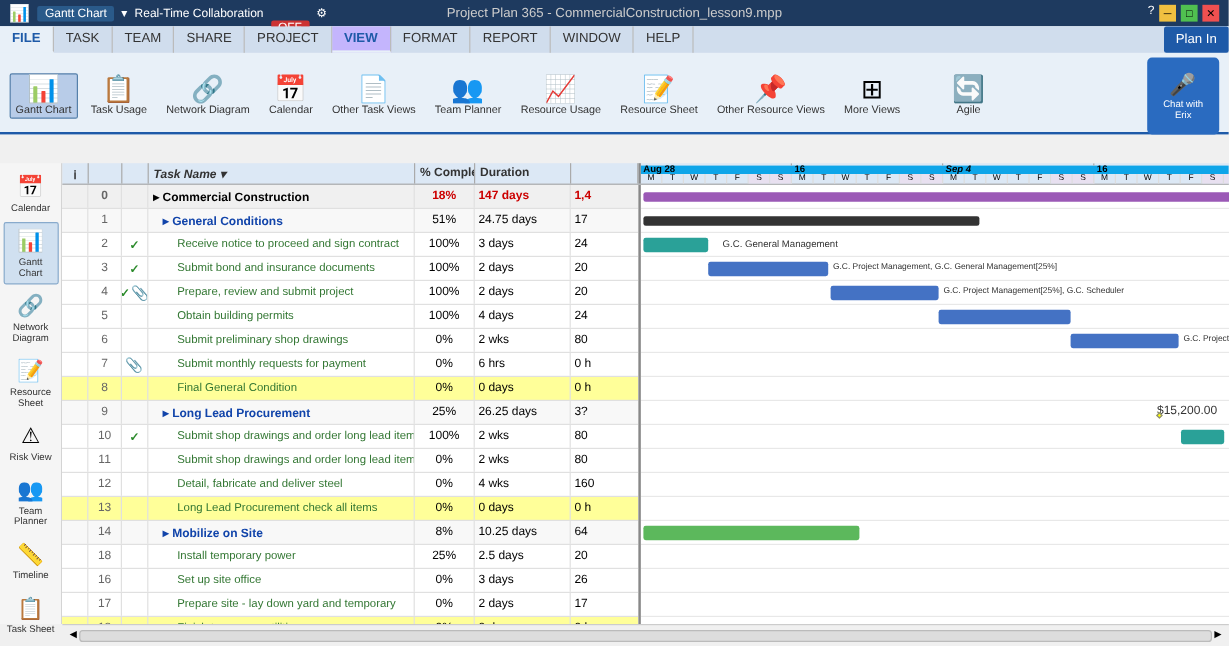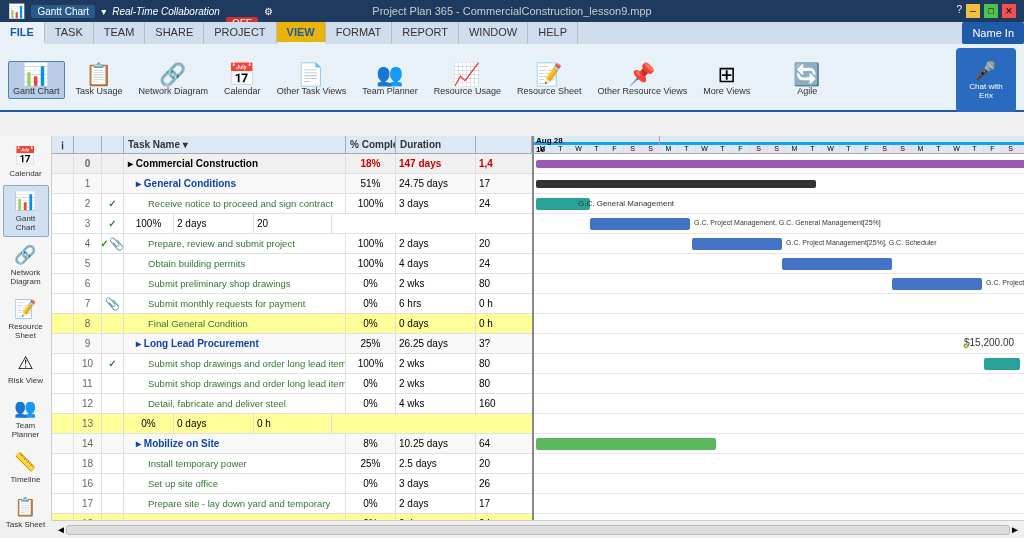--- a/index.html
+++ b/index.html
@@ -133,46 +133,46 @@
     .col-info { width: 22px; min-width: 22px; justify-content: center; }
   </style>
 </head>
 <body>
 
 <div id="title-bar">
   <div style="display:flex;align-items:center;gap:6px;">
     <span style="font-size:14px;">📊</span>
     <span style="font-size:10px;background:#2a5a8a;padding:1px 6px;border-radius:2px;cursor:pointer;">Gantt Chart</span>
     <span style="font-size:10px;cursor:pointer;">▾</span>
-    <span style="font-size:10px;font-style:italic;">Real-Time Collaboration</span>
+    <span style="font-size:10px;">Real-Time Collaboration</span>
     <span class="toggle-off">OFF</span>
     <span style="font-size:10px;cursor:pointer;">⚙</span>
   </div>
   <span class="title-center">Project Plan 365 - CommercialConstruction_lesson9.mpp</span>
   <div class="window-controls">
     <span style="font-size:10px;cursor:pointer;">?</span>
     <button class="win-btn minimize">─</button>
     <button class="win-btn maximize">□</button>
     <button class="win-btn close">✕</button>
   </div>
 </div>
 
 <div id="ribbon">
   <div id="ribbon-tabs">
     <div class="ribbon-tab active">FILE</div>
     <div class="ribbon-tab">TASK</div>
     <div class="ribbon-tab">TEAM</div>
     <div class="ribbon-tab">SHARE</div>
     <div class="ribbon-tab">PROJECT</div>
-    <div class="ribbon-tab active" style="background:#eab308;font-weight:bold;color:#1e5aa8;">VIEW</div>
+    <div class="ribbon-tab active" style="background:#c4b5fd;font-weight:bold;color:#1e5aa8;">VIEW</div>
     <div class="ribbon-tab">FORMAT</div>
     <div class="ribbon-tab">REPORT</div>
     <div class="ribbon-tab">WINDOW</div>
     <div class="ribbon-tab">HELP</div>
-    <button class="signin-btn">Name In</button>
+    <button class="signin-btn">Plan In</button>
   </div>
   <div id="ribbon-content">
     <div class="ribbon-btn active">
       <span class="ribbon-icon">📊</span>
       <span class="ribbon-label">Gantt Chart</span>
     </div>
     <div class="ribbon-btn">
       <span class="ribbon-icon">📋</span>
       <span class="ribbon-label">Task Usage</span>
     </div>
@@ -257,27 +257,27 @@
   </div>
 </div>
 
 <div id="main">
 
   <div id="gantt-header">
     <div id="task-table-header">
       <div class="th-cell col-info" style="width:22px;min-width:22px;">ℹ</div>
       <div class="th-cell" style="width:28px;min-width:28px;"></div>
       <div class="th-cell" style="width:22px;min-width:22px;"></div>
-      <div class="th-cell" style="width:222px;min-width:222px;cursor:pointer;">Task Name ▾</div>
+      <div class="th-cell" style="width:222px;min-width:222px;cursor:pointer;font-style:italic;">Task Name ▾</div>
       <div class="th-cell" style="width:50px;min-width:50px;cursor:pointer;">% Complete</div>
       <div class="th-cell" style="width:80px;min-width:80px;cursor:pointer;">Duration</div>
       <div class="th-cell" style="width:56px;min-width:56px;"></div>
     </div>
     <div id="gantt-timeline-header">
-      <div style="display:flex;height:9px;border-bottom:3px solid #0ea5e9;flex-direction:column;">
+      <div style="display:flex;height:9px;border-bottom:7px solid #0ea5e9;">
         <div style="padding:0 2px;font-size:8px;font-weight:bold;border-right:1px solid #aaa;width:126px;min-width:126px;">Aug 28</div>
         <div style="padding:0 2px;font-size:8px;font-weight:bold;border-right:1px solid #aaa;width:126px;min-width:126px;">16</div>
         <div style="padding:0 2px;font-size:8px;font-weight:bold;border-right:1px solid #aaa;width:126px;min-width:126px;font-style:italic;">Sep 4</div>
         <div style="padding:0 2px;font-size:8px;font-weight:bold;border-right:1px solid #aaa;width:126px;min-width:126px;">16</div>
       </div>
       <div style="display:flex;height:9px;">
 
         <div style="display:flex;">
           <span style="width:18px;min-width:18px;font-size:7px;text-align:center;border-right:1px solid #ddd;">M</span>
           <span style="width:18px;min-width:18px;font-size:7px;text-align:center;border-right:1px solid #ddd;">T</span>
@@ -343,20 +343,21 @@
         <div class="cell task-name indent-2">Receive notice to proceed and sign contract</div>
         <div class="cell pct">100%</div>
         <div class="cell duration">3 days</div>
         <div class="cell extra">24</div>
       </div>
 
       <div class="task-row">
         <div class="cell col-info" style="width:22px;min-width:22px;"></div>
         <div class="cell row-num">3</div>
         <div class="cell indicator check">✓</div>
+        <div class="cell task-name indent-2">Submit bond and insurance documents</div>
         <div class="cell pct">100%</div>
         <div class="cell duration">2 days</div>
         <div class="cell extra">20</div>
       </div>
 
       <div class="task-row">
         <div class="cell col-info" style="width:22px;min-width:22px;"></div>
         <div class="cell row-num">4</div>
         <div class="cell indicator" style="display:flex;gap:1px;">
             <span class="check">✓</span>
@@ -445,20 +446,21 @@
         <div class="cell task-name indent-2">Detail, fabricate and deliver steel</div>
         <div class="cell pct">0%</div>
         <div class="cell duration">4 wks</div>
         <div class="cell extra">160</div>
       </div>
 
       <div class="task-row milestone-row">
         <div class="cell col-info" style="width:22px;min-width:22px;"></div>
         <div class="cell row-num">13</div>
         <div class="cell indicator"></div>
+        <div class="cell task-name indent-2">Long Lead Procurement check all items</div>
         <div class="cell pct">0%</div>
         <div class="cell duration">0 days</div>
         <div class="cell extra">0 h</div>
       </div>
 
       <div class="task-row summary-row">
         <div class="cell col-info" style="width:22px;min-width:22px;"></div>
         <div class="cell row-num">14</div>
         <div class="cell indicator"></div>
         <div class="cell task-name indent-1">▸ Mobilize on Site</div>
@@ -515,21 +517,21 @@
         <div class="gantt-row">
           <div class="gantt-bar bar-purple" style="left:2px;width:490px;height:8px;top:6px;"></div>
         </div>
 
         <div class="gantt-row">
           <div class="gantt-bar" style="left:2px;width:280px;background:#333;height:8px;top:6px;"></div>
         </div>
 
         <div class="gantt-row">
           <div class="gantt-bar bar-teal" style="left:2px;width:54px;"></div>
-          <span class="bar-label" style="left:44px;">G.C. General Management</span>
+          <span class="bar-label" style="left:68px;">G.C. General Management</span>
         </div>
 
         <div class="gantt-row">
           <div class="gantt-bar bar-blue" style="left:56px;width:100px;"></div>
           <span class="bar-label" style="left:160px;font-size:7px;">G.C. Project Management, G.C. General Management[25%]</span>
         </div>
 
         <div class="gantt-row">
           <div class="gantt-bar bar-blue" style="left:158px;width:90px;"></div>
           <span class="bar-label" style="left:252px;font-size:7px;">G.C. Project Management[25%], G.C. Scheduler</span>

